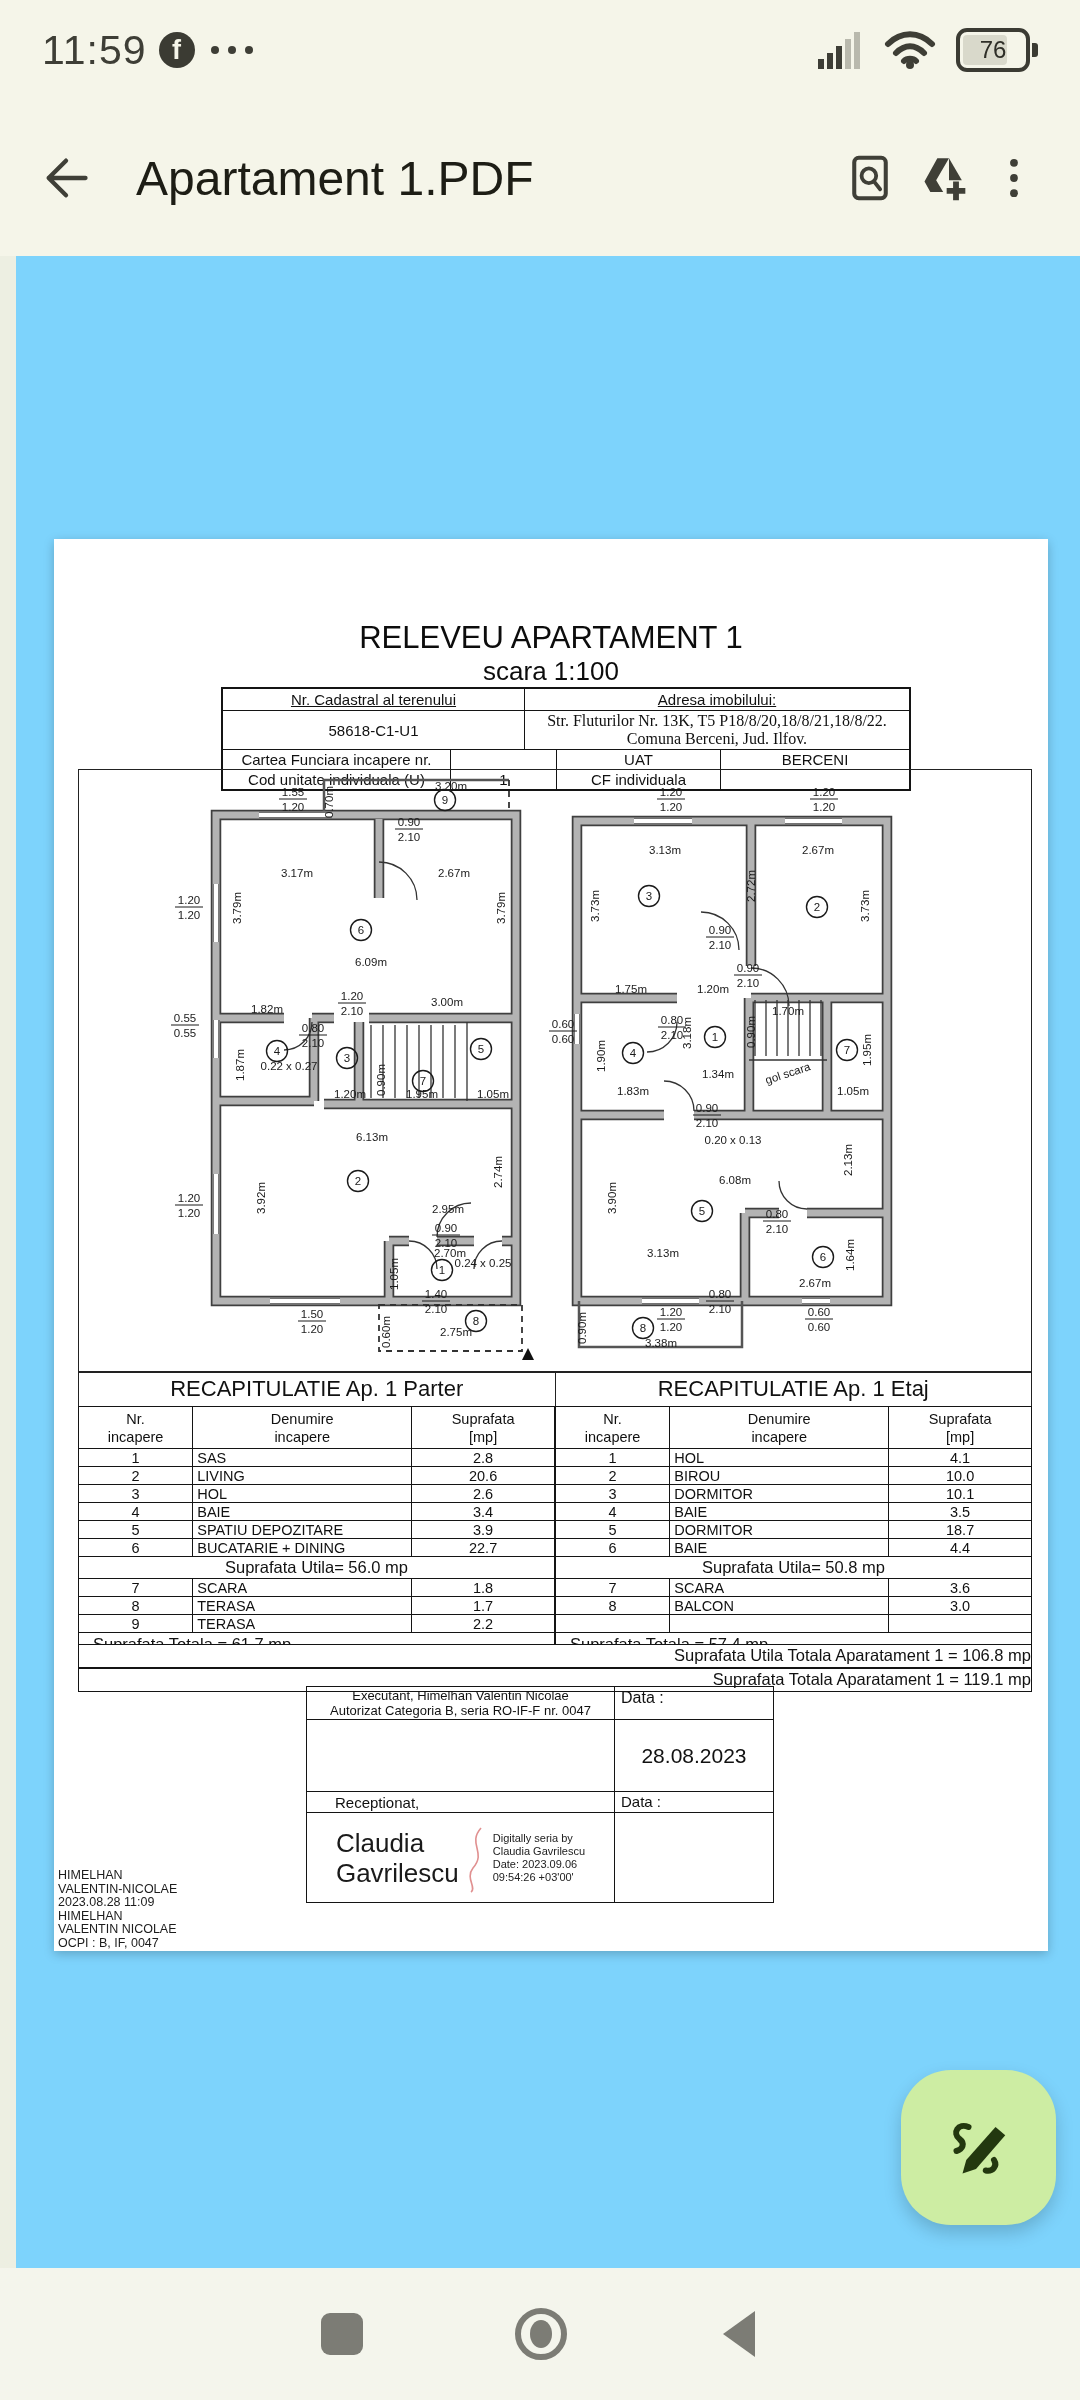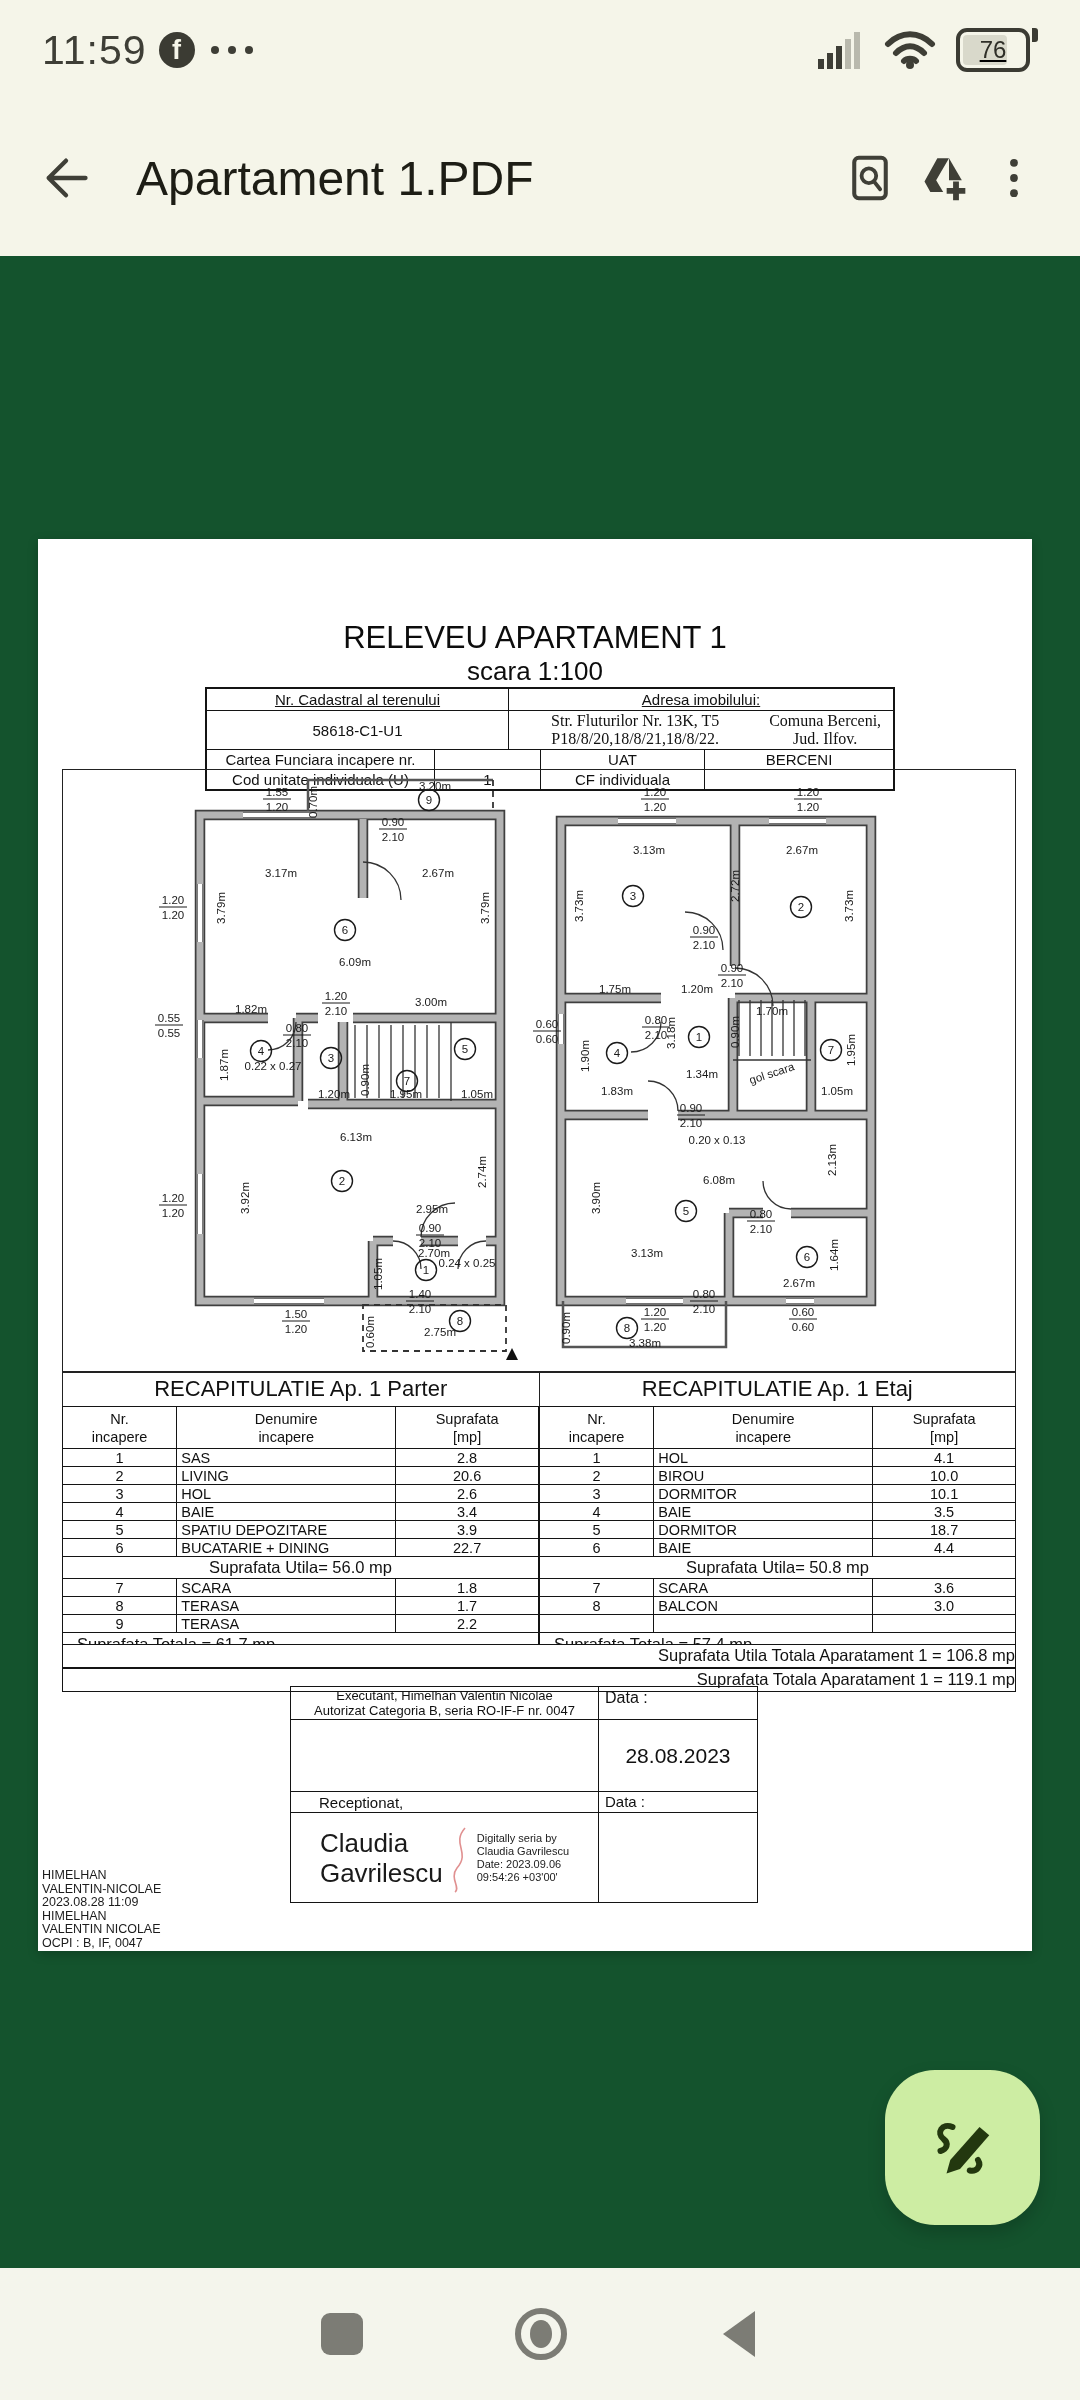--- a/index.html
+++ b/index.html
@@ -8,32 +8,32 @@
   
   .statusbar{position:absolute;top:0;left:0;right:0;height:100px;background:#F5F5E9;
              display:flex;align-items:center;justify-content:space-between;padding:0 42px;box-sizing:border-box;}
   .sb-left{display:flex;align-items:center;gap:12px;color:#3E3E36;}
   .sb-time{font-size:41px;letter-spacing:1px;}
   .fb{width:36px;height:36px;border-radius:50%;background:#3B3B33;color:#F5F5E9;
       display:flex;align-items:center;justify-content:center;font-size:27px;font-weight:bold;}
   .dots3{display:flex;gap:9px;margin-left:4px;}
   .dots3 i{width:8px;height:8px;border-radius:50%;background:#3E3E36;}
   .sb-right{display:flex;align-items:center;gap:20px;}
-  .battery{position:relative;display:flex;text-decoration:underline;}
+  .battery{position:relative;display:flex;align-items:center;}
   .batt-body{width:66px;height:36px;border:4px solid #3B3B33;border-radius:11px;display:flex;align-items:center;justify-content:center;background:#F5F5E9;}
   .batt-fill{position:absolute;left:7px;top:7px;bottom:7px;width:44px;background:#D9D9CB;border-radius:4px;}
   .batt-txt{position:relative;font-size:24px;color:#2e2e27;}
   .batt-nub{width:6px;height:14px;background:#3B3B33;border-radius:0 3px 3px 0;margin-left:2px;}
   
   .appbar{position:absolute;top:100px;left:0;right:0;height:156px;background:#F5F5E9;
           display:flex;align-items:center;padding:0 30px;box-sizing:border-box;}
   .appbar .title{font-size:48px;color:#1D1D15;margin-left:34px;flex:1;white-space:nowrap;overflow:hidden;}
   .icbtn{width:72px;height:72px;display:flex;align-items:center;justify-content:center;flex:none;}
   
-  .viewer{position:absolute;top:256px;left:0;right:0;height:2012px;background:#14532d;padding-left:32px;}
+  .viewer{position:absolute;top:256px;left:16px;right:0;height:2012px;background:#7dd3fc;padding-left:32px;}
   .pdfpage{position:absolute;left:38px;top:283px;width:994px;height:1412px;background:#fff;
            box-shadow:0 3px 10px rgba(0,0,0,.22);color:#111;}
   
   .doc-title{position:absolute;top:81px;left:0;right:0;text-align:center;font-size:31px;color:#0c0c0c;}
   .doc-sub{position:absolute;top:117px;left:0;right:0;text-align:center;font-size:26px;color:#0c0c0c;}
   .cadtable{position:absolute;left:167px;top:148px;width:690px;border:2px solid #141414;box-sizing:border-box;}
   .cadrow{display:flex;border-top:1.5px solid #141414;box-sizing:border-box;align-items:stretch;}
   .cadrow:first-child{border-top:none;}
   .cadcell{border-left:1.5px solid #141414;box-sizing:border-box;display:flex;align-items:center;justify-content:center;
            text-align:center;font-size:15px;line-height:17px;padding:1px 2px;}
@@ -161,21 +161,21 @@
       <div class="doc-title">RELEVEU APARTAMENT 1</div>
       <div class="doc-sub">scara 1:100</div>
 
       <div class="cadtable">
         <div class="cadrow" style="height:21px;text-decoration:underline;">
           <div class="cadcell" style="width:301px;">Nr. Cadastral al terenului</div>
           <div class="cadcell" style="flex:1;">Adresa imobilului:</div>
         </div>
         <div class="cadrow" style="height:39px;">
           <div class="cadcell" style="width:301px;">58618-C1-U1</div>
-          <div class="cadcell serifcell" style="flex:1;flex-direction:row;">
+          <div class="cadcell serifcell" style="flex:1;flex-direction:column;">
             <span>Str. Fluturilor Nr. 13K, T5 P18/8/20,18/8/21,18/8/22.</span>
             <span>Comuna Berceni, Jud. Ilfov.</span>
           </div>
         </div>
         <div class="cadrow" style="height:20px;">
           <div class="cadcell" style="width:227px;">Cartea Funciara incapere nr.</div>
           <div class="cadcell" style="width:106px;"></div>
           <div class="cadcell" style="width:164px;">UAT</div>
           <div class="cadcell" style="flex:1;">BERCENI</div>
         </div>

